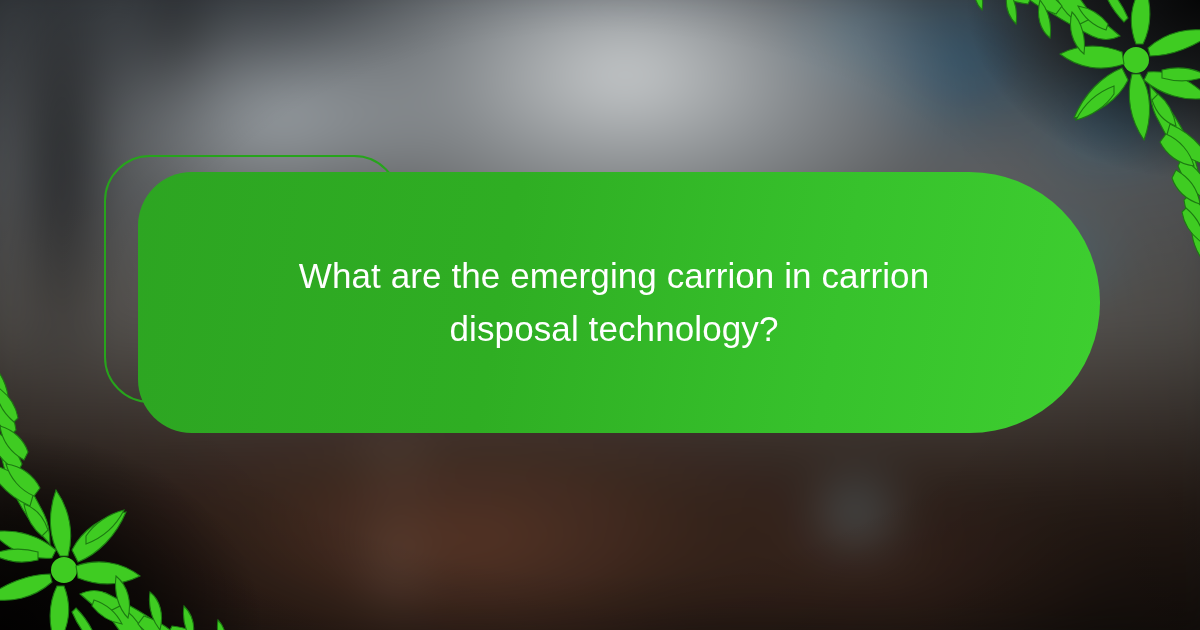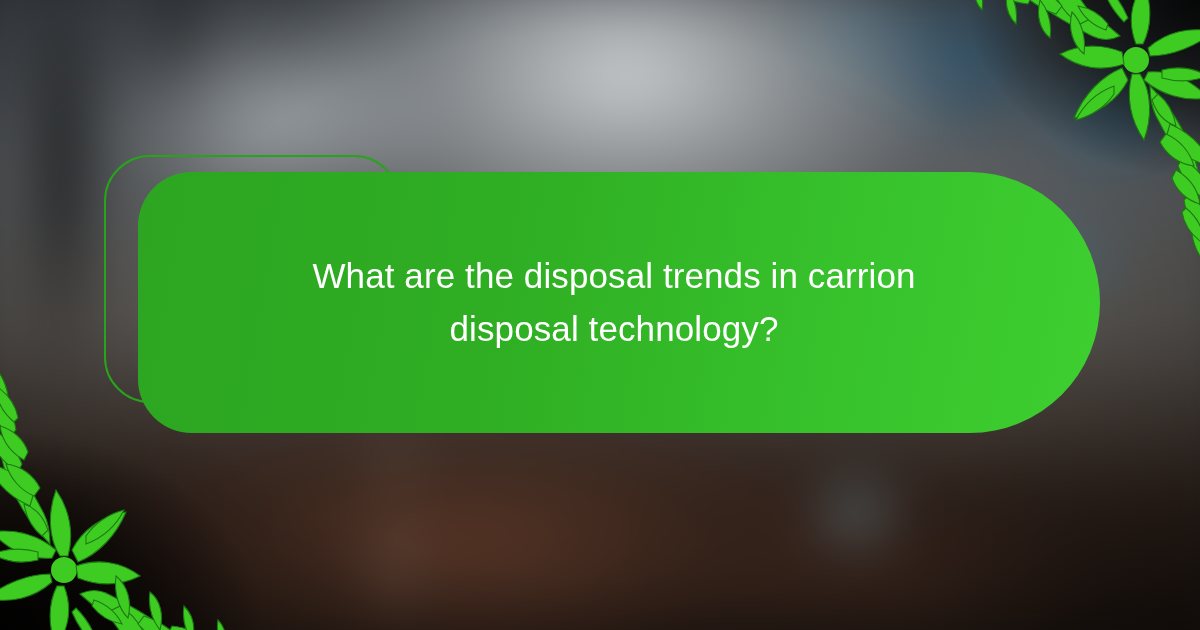--- a/index.html
+++ b/index.html
@@ -189,16 +189,16 @@
         <path d="M206 44 C200 30 192 18 180 10 C184 26 192 38 202 48 Z"></path>
         <path d="M240 96 C256 92 272 94 286 102 C270 108 254 108 240 104 Z"></path>
         <path d="M192 112 C176 118 162 130 154 146 C170 142 184 132 192 120 Z"></path>
       </g>
     </svg>
   </div>
 
   <div class="ghost-card"></div>
 
   <div class="headline-card">
-    <div class="headline-text">What are the disposal trends in carrion disposal technology?</div>
+    <div class="headline-text">What are the emerging carrion in carrion disposal technology?</div>
   </div>
 
 </div>
 
 </body></html>

